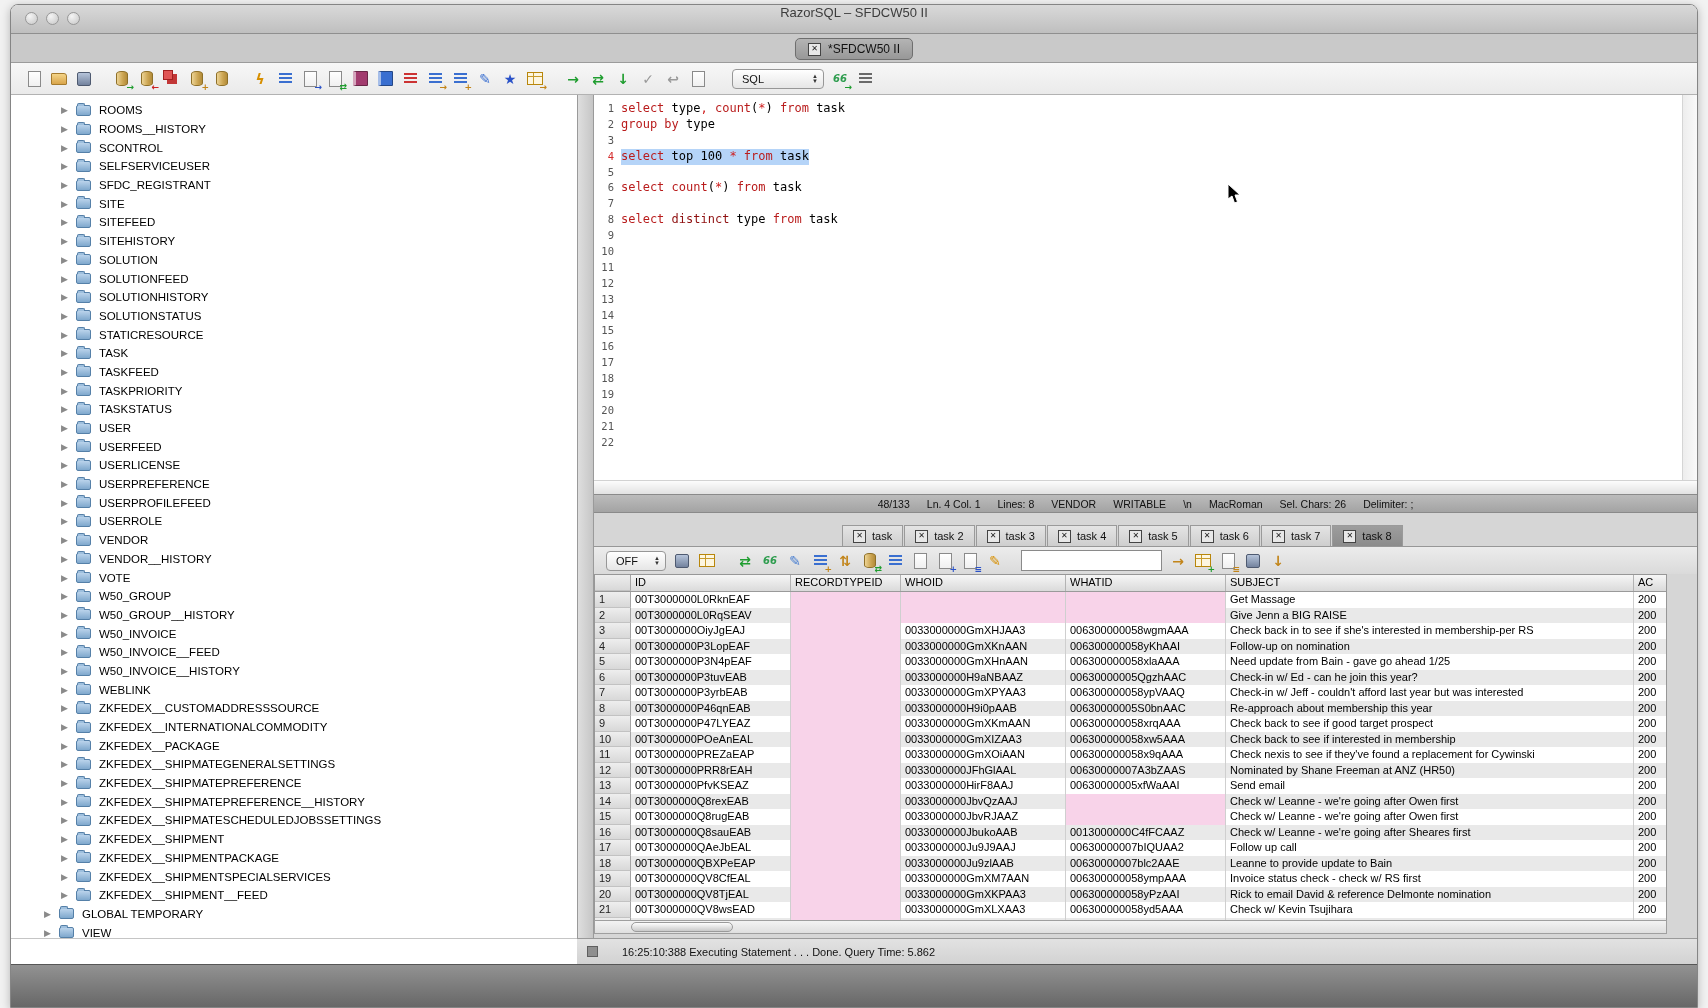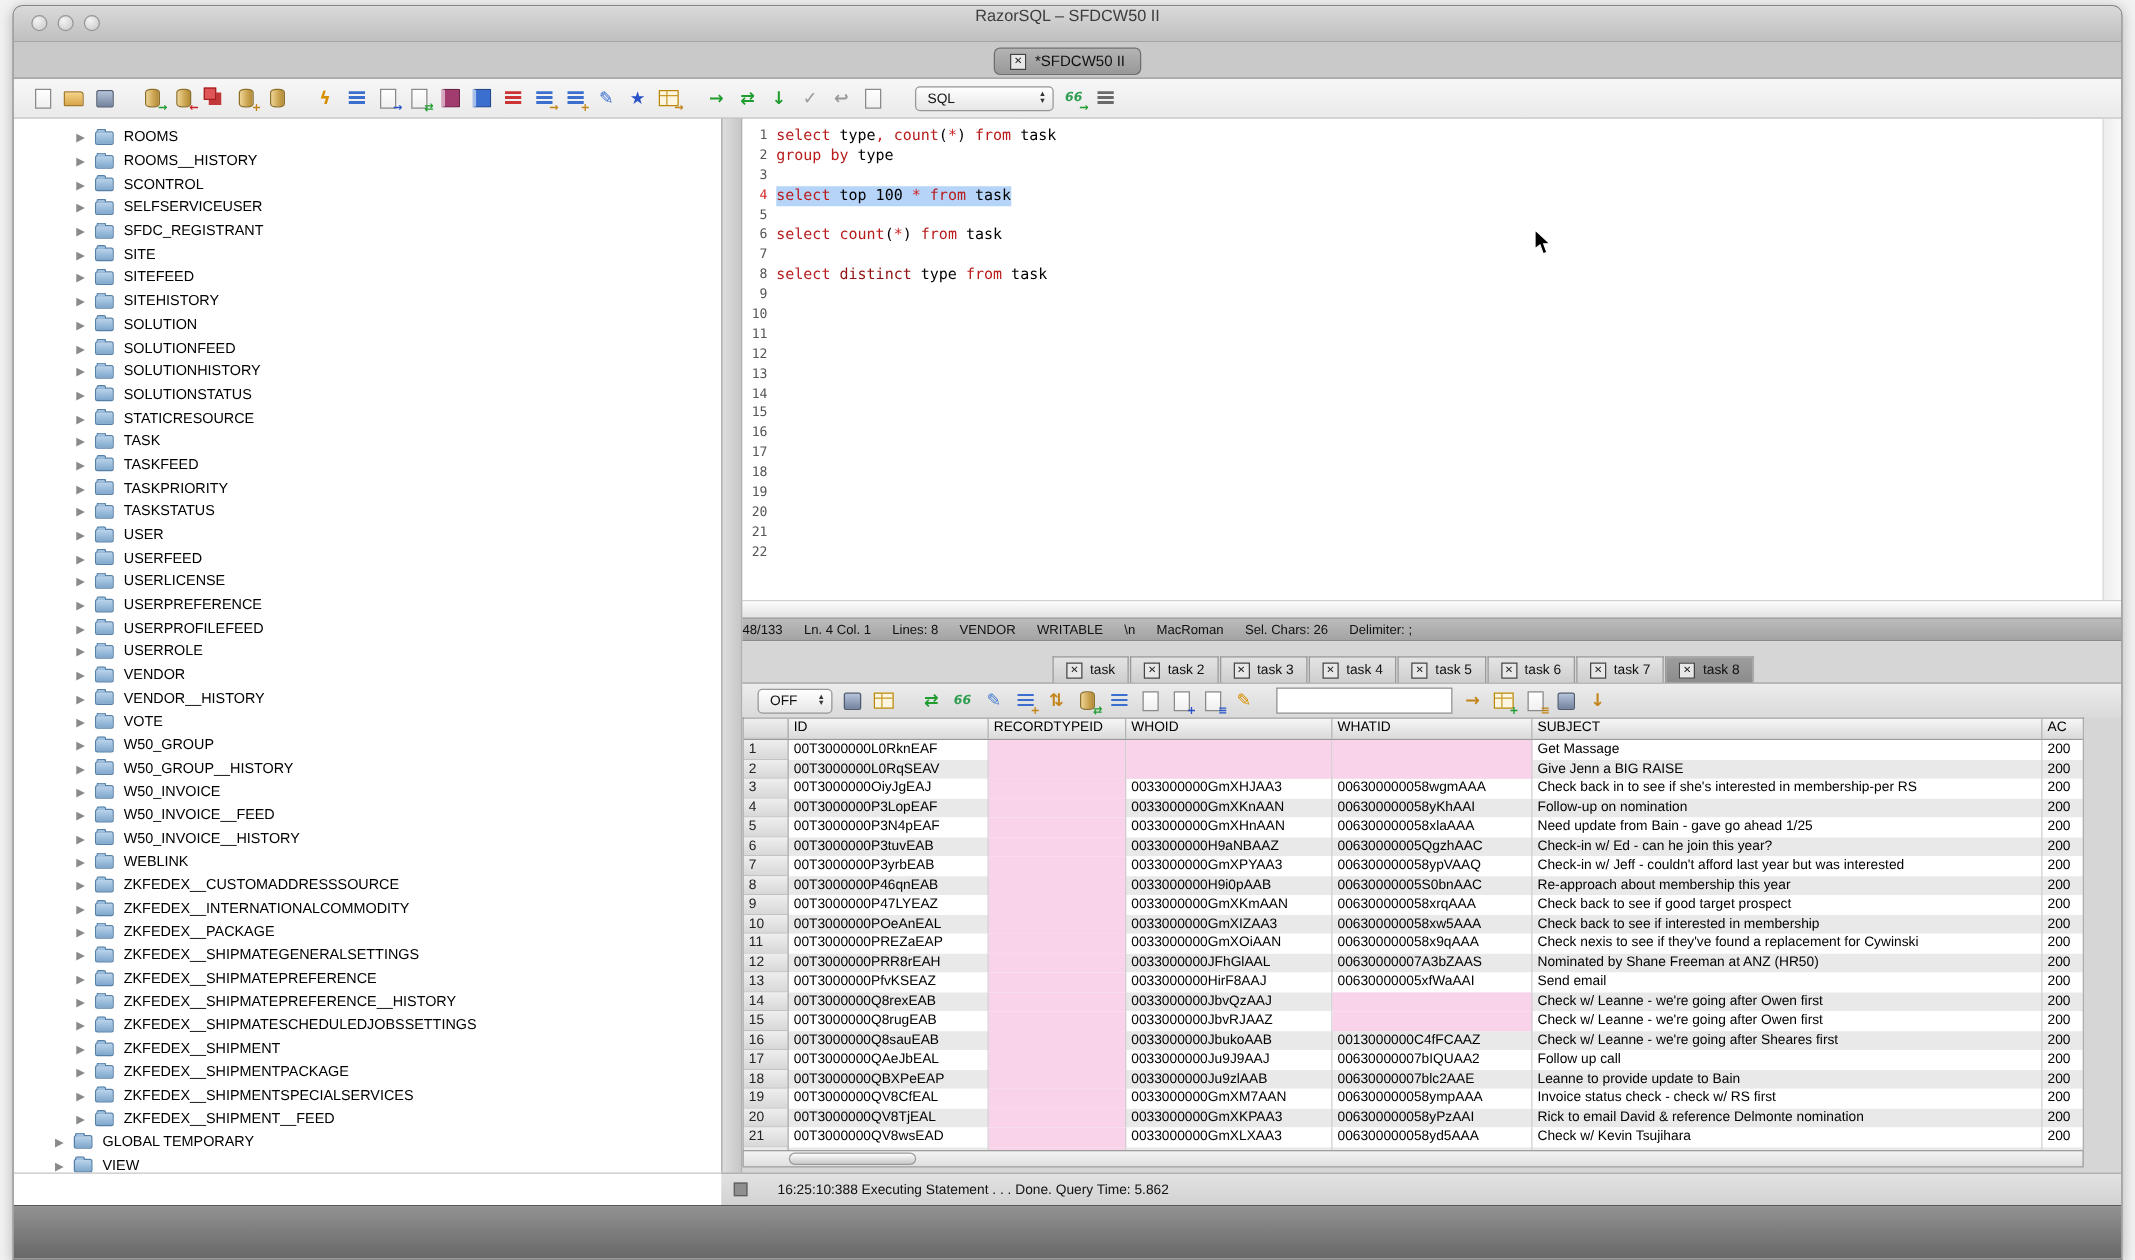--- a/index.html
+++ b/index.html
@@ -35,21 +35,21 @@
   .k-book::before{content:"";width:11px;height:13px;background:var(--c,#3a6fd0);border:1px solid rgba(0,0,0,.35);border-left:3px solid rgba(255,255,255,.55);border-radius:1px;}
   .k-list::before{content:"";width:13px;height:11px;background:repeating-linear-gradient(to bottom,var(--c,#3a6fd0) 0 2px,transparent 2px 4px);}
   .k-table::before{content:"";width:14px;height:11px;border:1px solid #b8860b;background:
       linear-gradient(#c79a2a,#c79a2a) 0 3px/100% 1px no-repeat,
       linear-gradient(#c79a2a,#c79a2a) 5px 0/1px 100% no-repeat,#fdf6e0;}
   .k-copyred::before{content:"";width:8px;height:8px;background:#e05555;border:1px solid #a22020;box-shadow:4px 4px 0 #c23737;margin:-4px 4px 4px -4px;}
   .badge{position:absolute;right:-3px;bottom:-4px;font-size:9px;font-weight:bold;font-style:normal;font-family:"DejaVu Sans",sans-serif;}
   .combo{height:20px;background:linear-gradient(#ffffff,#e6e6e6);border:1px solid #979797;border-radius:4px;
          display:inline-flex;align-items:center;font-size:11px;color:#111;padding:0 5px 0 9px;box-sizing:border-box;flex:none;}
   .combo .stp{margin-left:auto;display:flex;flex-direction:column;font-size:6px;line-height:5px;color:#333;padding-left:8px;}
-  #sql-combo{width:111px;margin-left:18px;}
+  #sql-combo{width:92px;margin-left:18px;}
   
   .main{flex:1;display:flex;min-height:0;}
   .tree{width:566px;flex:none;background:#fff;overflow:hidden;padding-top:6px;box-sizing:border-box;}
   .trow{display:flex;align-items:center;height:18.7px;padding-left:50px;font-size:11.5px;color:#000;white-space:nowrap;}
   .trow.lvl0{padding-left:33px;}
   .tri{color:#8a8a8a;font-size:9px;width:12px;flex:none;}
   .folder{width:15px;height:11px;background:linear-gradient(#bad3eb,#7fa8cd);border:1px solid #5580a8;border-radius:2px;
           position:relative;margin:0 8px 0 3px;flex:none;box-sizing:border-box;}
   .folder::before{content:"";position:absolute;top:-3px;left:0px;width:6px;height:2px;background:#9fc0de;
                   border:1px solid #5580a8;border-bottom:none;border-radius:2px 2px 0 0;}
@@ -59,21 +59,21 @@
   
   .editor{height:385px;flex:none;background:#fff;overflow:hidden;position:relative;padding-top:6px;box-sizing:border-box;}
   .evtrack{position:absolute;right:0;top:0;bottom:0;width:14px;background:linear-gradient(90deg,#ededed,#fafafa);border-left:1px solid #d5d5d5;}
   .eline{display:flex;height:15.9px;line-height:15.9px;font-family:"DejaVu Sans Mono",monospace;font-size:12px;}
   .lnum{width:20px;text-align:right;color:#555;flex:none;font-size:10.5px;margin-right:7px;}
   .lnum.sel{color:#d42a2a;}
   .selwrap.on{background:#b5d4f8;}
   .sg-k{color:#b91c1c;} .sg-p{color:#000;} .sg-r{color:#cf1d1d;} .sg-d{color:#8f1010;}
   .ed-hscroll{height:13px;flex:none;background:linear-gradient(#fcfcfc,#e2e2e2);border-top:1px solid #d2d2d2;}
   .ed-status{height:17px;flex:none;background:linear-gradient(#bcbcbc,#a3a3a3);border-top:1px solid #8a8a8a;
-             border-bottom:1px solid #8a8a8a;display:flex;align-items:center;justify-content:flex-start;
+             border-bottom:1px solid #8a8a8a;display:flex;align-items:center;justify-content:center;
              gap:17px;font-size:10.5px;color:#101010;}
   
   .results{flex:1;display:flex;flex-direction:column;background:#d6d6d6;min-height:0;padding-bottom:4px;}
   .rtabs{height:33px;flex:none;display:flex;align-items:flex-end;padding-left:248px;border-bottom:1px solid #979797;}
   .rtab{height:20px;display:flex;align-items:center;gap:6px;padding:0 10px;font-size:11px;color:#111;
         background:linear-gradient(#e4e4e4,#cecece);border:1px solid #9a9a9a;border-bottom:none;margin-right:1px;white-space:nowrap;}
   .rtab.active{background:linear-gradient(#9d9d9d,#8c8c8c);}
   .rtoolbar{height:27px;flex:none;display:flex;align-items:center;padding-left:12px;gap:7px;
             background:linear-gradient(#ececec,#dadada);}
   #off-combo{width:60px;}

